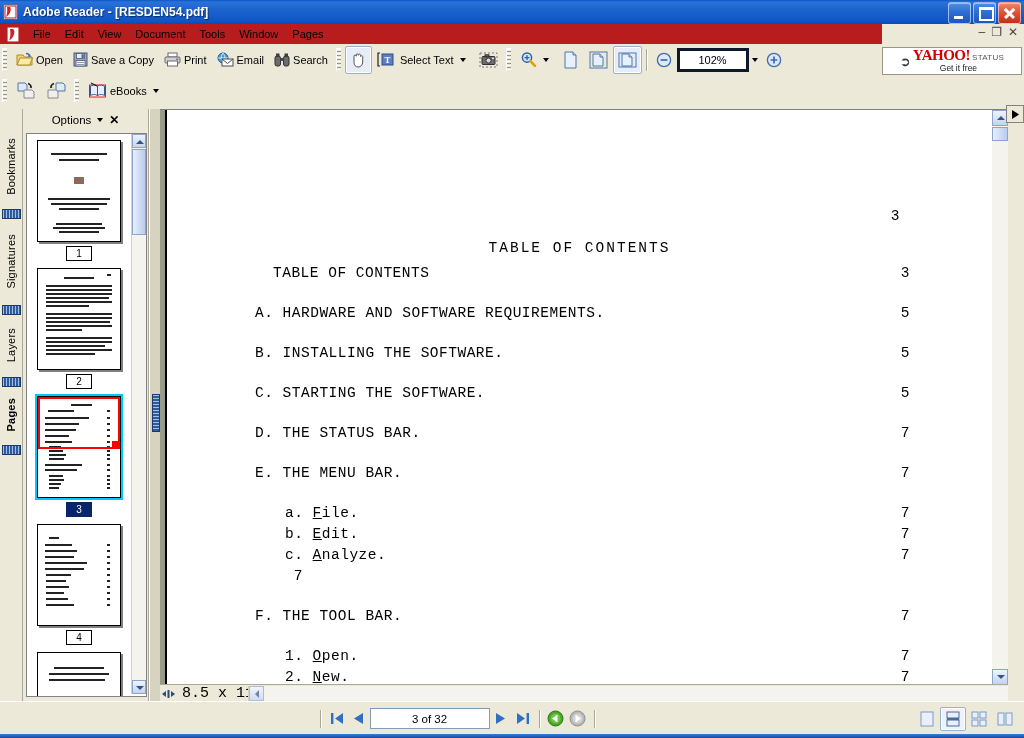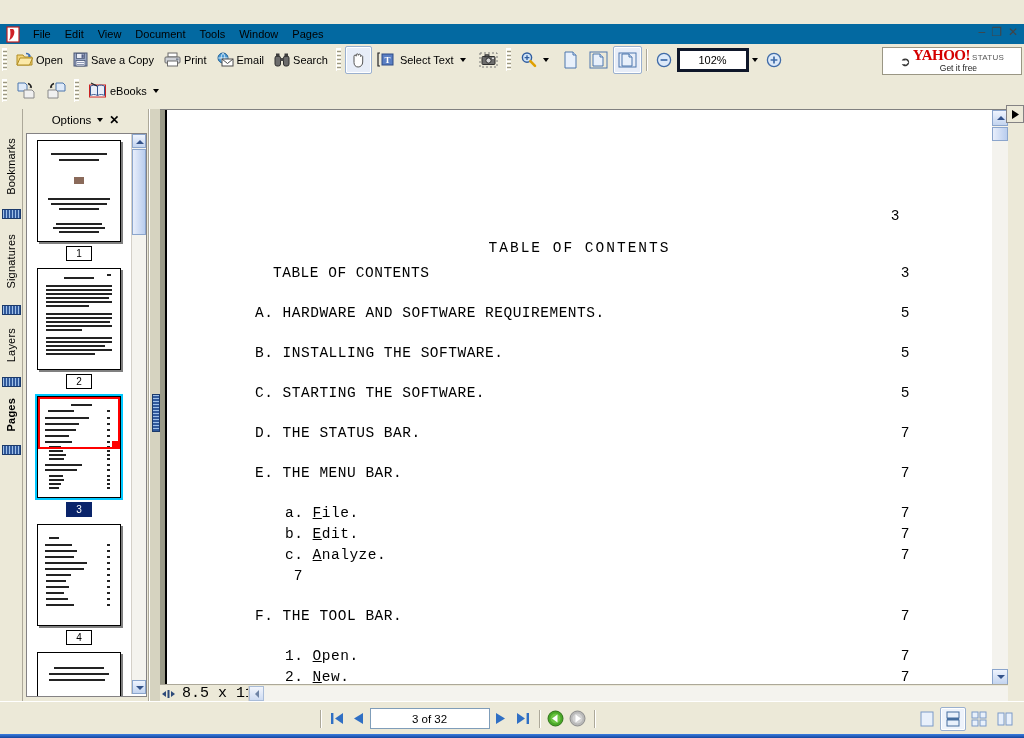--- a/index.html
+++ b/index.html
@@ -35,22 +35,22 @@
   .tb-btn.close{background:linear-gradient(to bottom,#f08a66,#e0543a 45%,#c33017);}
   .tb-btn i{position:absolute;background:#fff;}
   .tb-min i{left:5px;bottom:4px;width:9px;height:3px;}
   .tb-max i{left:5px;top:4px;width:11px;height:9px;background:transparent;border:2px solid #fff;border-top-width:3px;}
   .tb-close i.a,.tb-close i.b{left:4px;top:9px;width:13px;height:2.5px;}
   .tb-close i.a{transform:rotate(45deg);}
   .tb-close i.b{transform:rotate(-45deg);}
 
   
   .menubar{
-    position:absolute;left:0;top:24px;width:1024px;height:20px;
-    background:#0369a1;display:flex;align-items:center;
+    position:absolute;left:0;top:24px;width:882px;height:20px;
+    background:#b91c1c;display:flex;align-items:center;
     border-bottom:1px solid #e6e2d2;
   }
   .menubar .mb-icon{width:18px;height:17px;margin:0 3px 0 5px;position:relative;}
   .menu-item{padding:2px 7px;color:#000;font-size:11px;white-space:nowrap;cursor:default;}
 
   
   .toolbar-area{
     position:absolute;left:0;top:44px;width:1024px;height:65px;
     background:#ece9d8;
   }
@@ -256,20 +256,44 @@
   }
   .viewbtn.active{border:1px solid #9ab0cf;background:#eef3fb;box-shadow:inset 0 0 0 1px #fff;}
   .bluebar{position:absolute;left:0;top:734px;width:1024px;height:4px;
     background:linear-gradient(to bottom,#3a7de0,#14459e);}
 </style>
 </head>
 <body>
 
 <div class="app">
 
+  <div class="titlebar">
+    <span class="tb-icon">
+      <svg width="16" height="16" viewBox="0 0 16 16">
+        <rect x="1" y="1" width="13" height="14" fill="#fff" stroke="#777" stroke-width="1"></rect>
+        <path d="M1 1 L14 1 L14 15 L1 15 Z" fill="#f3f3f3"></path>
+        <path d="M3 2 h8 v12 h-8 z" fill="#ffffff"></path>
+        <path d="M4 3 C4 3 5 9 3 13 C7 11 9 5 7 3 Z" fill="#d8202a"></path>
+        <rect x="2" y="2" width="11" height="12" fill="none" stroke="#b02020" stroke-width="1"></rect>
+      </svg>
+    </span>
+    <span class="tb-text">Adobe Reader - [RESDEN54.pdf]</span>
+    <div class="tb-btns">
+      <div class="tb-btn tb-min">
+          <i></i>
+        </div>
+      <div class="tb-btn tb-max">
+          <i></i>
+        </div>
+      <div class="tb-btn close tb-close">
+          <i class="a"></i>
+          <i class="b"></i>
+        </div>
+    </div>
+  </div>
 
   <div class="menubar">
     <span class="mb-icon">
       <svg width="17" height="17" viewBox="0 0 17 17">
         <rect x="2" y="1" width="12" height="15" fill="#fff" stroke="#c02020" stroke-width="1.2"></rect>
         <path d="M5 3 C5 3 6.5 10 4 14.5 C9 12 11 5 8 3 Z" fill="#cf2027"></path>
       </svg>
     </span>
     <div class="menu-item">File</div>
     <div class="menu-item">Edit</div>

